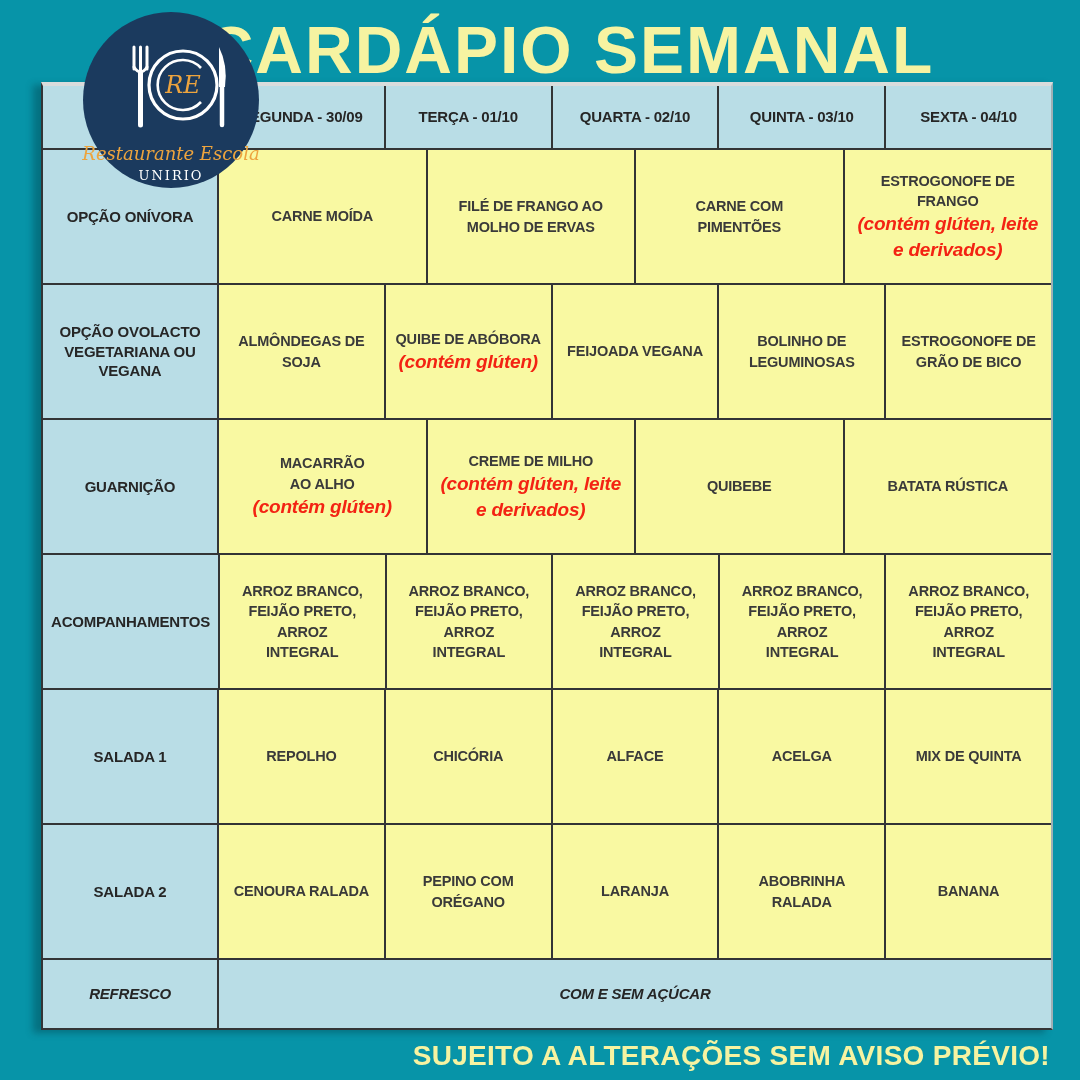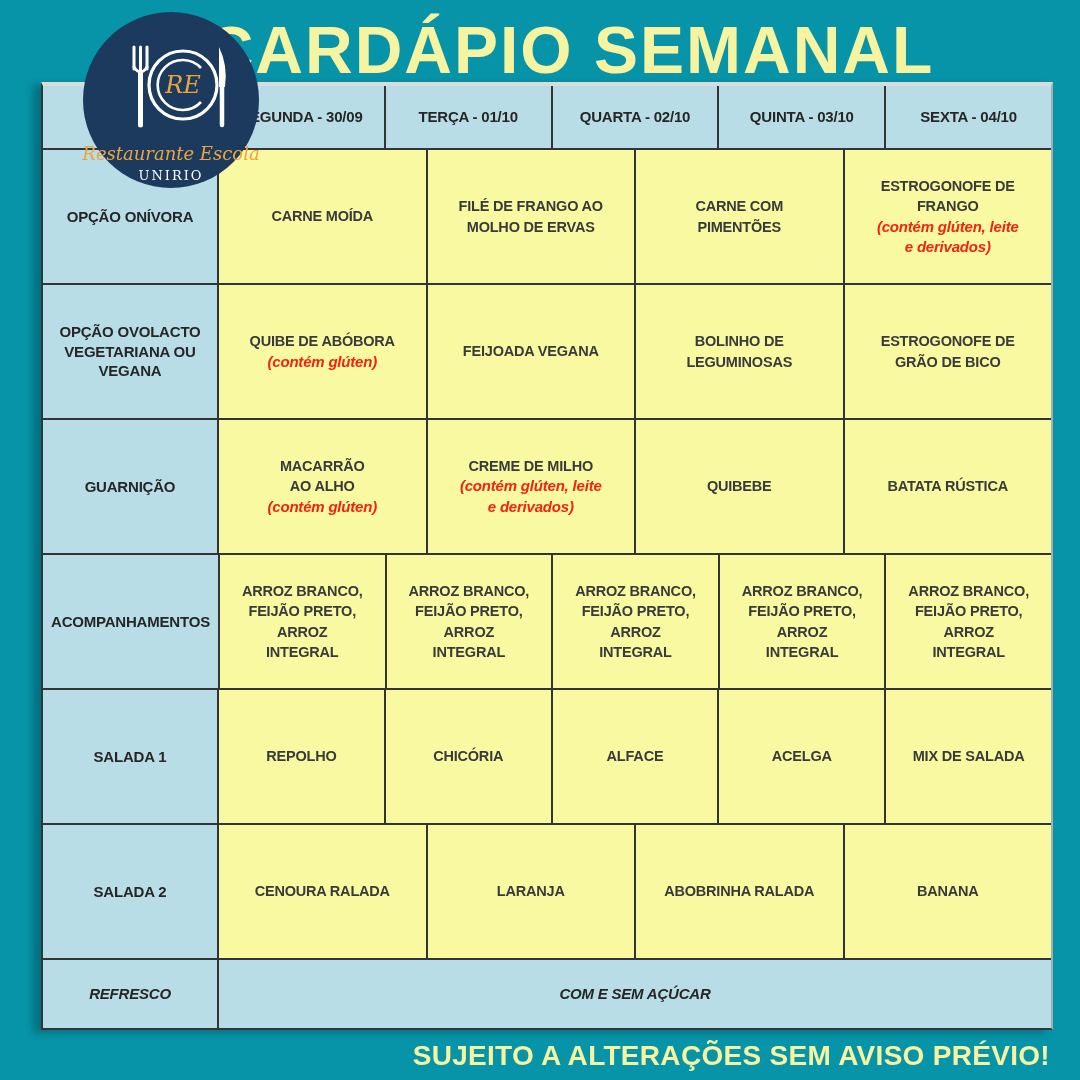--- a/index.html
+++ b/index.html
@@ -54,21 +54,21 @@
 
   .hdr-text, .label-text {
     font-size:15px; font-weight:bold; color:#262626;
     letter-spacing:-0.2px; line-height:1.3; white-space:pre-line;
   }
   .cell-text {
     font-size:14.5px; font-weight:bold; color:#3a3a3a;
     letter-spacing:-0.2px; line-height:1.4; white-space:pre-line;
   }
   .allergen-text {
-    font-size:15px; font-weight:bold; font-style:italic;
+    font-size:19px; font-weight:bold; font-style:italic;
     color:#f32313; letter-spacing:-0.2px; line-height:1.35;
     white-space:pre-line;
   }
 
   
   .footer-note {
     position:absolute; bottom:8px; right:30px;
     font-size:28px; font-weight:bold; letter-spacing:0.3px;
     color:#f6f3a1;
     margin-left:40px;
@@ -150,20 +150,24 @@
     </div>
   </div>
 
   <div class="t-row row-body">
     <div class="col-label">
         <span class="label-text">OPÇÃO OVOLACTO
 VEGETARIANA OU
 VEGANA</span>
       </div>
     <div class="col-day">
+        <span class="cell-text">ALMÔNDEGAS DE
+SOJA</span>
+      </div>
+    <div class="col-day">
       <span class="cell-text">QUIBE DE ABÓBORA</span>
       <span class="allergen-text">(contém glúten)</span>
     </div>
     <div class="col-day">
         <span class="cell-text">FEIJOADA VEGANA</span>
       </div>
     <div class="col-day">
         <span class="cell-text">BOLINHO DE
 LEGUMINOSAS</span>
       </div>
@@ -236,32 +240,36 @@
     <div class="col-day">
         <span class="cell-text">CHICÓRIA</span>
       </div>
     <div class="col-day">
         <span class="cell-text">ALFACE</span>
       </div>
     <div class="col-day">
         <span class="cell-text">ACELGA</span>
       </div>
     <div class="col-day">
-        <span class="cell-text">MIX DE SALADA</span>
+        <span class="cell-text">MIX DE QUINTA</span>
       </div>
   </div>
 
   <div class="t-row row-body">
     <div class="col-label">
         <span class="label-text">SALADA 2</span>
       </div>
     <div class="col-day">
         <span class="cell-text">CENOURA RALADA</span>
       </div>
     <div class="col-day">
+        <span class="cell-text">PEPINO COM
+ORÉGANO</span>
+      </div>
+    <div class="col-day">
         <span class="cell-text">LARANJA</span>
       </div>
     <div class="col-day">
         <span class="cell-text">ABOBRINHA RALADA</span>
       </div>
     <div class="col-day">
         <span class="cell-text">BANANA</span>
       </div>
   </div>
 

